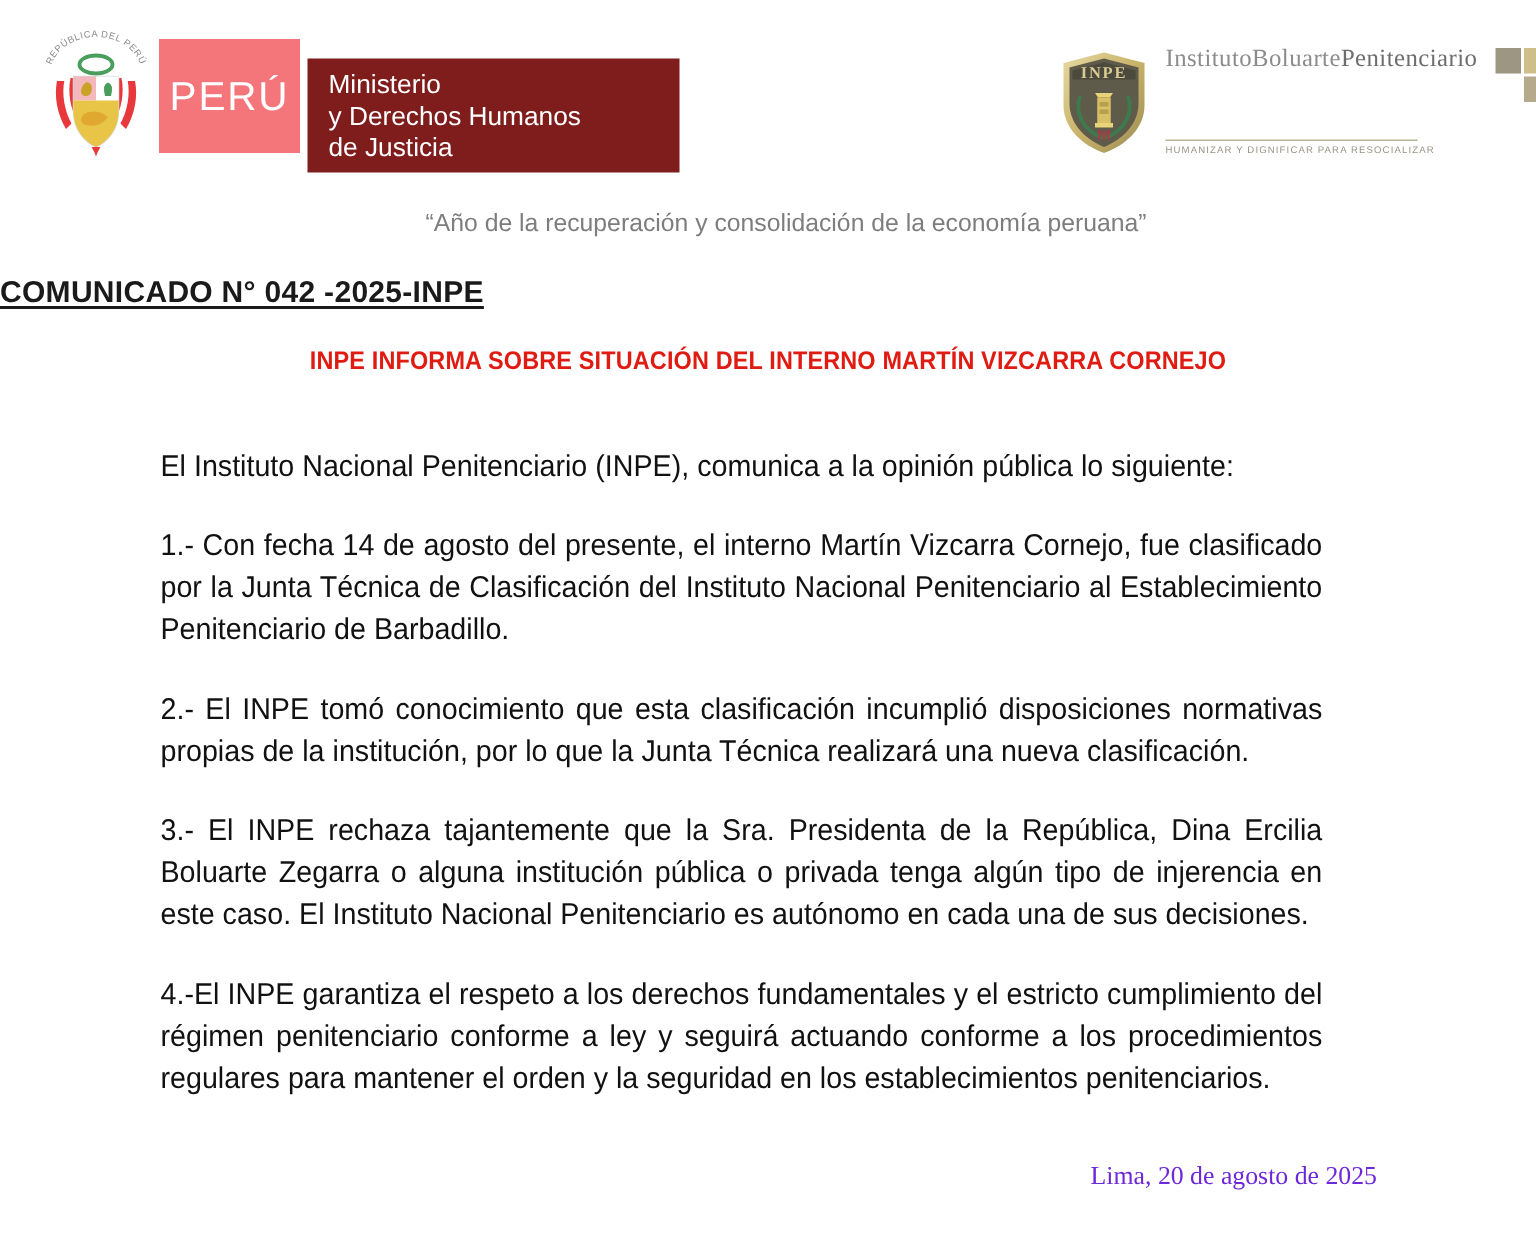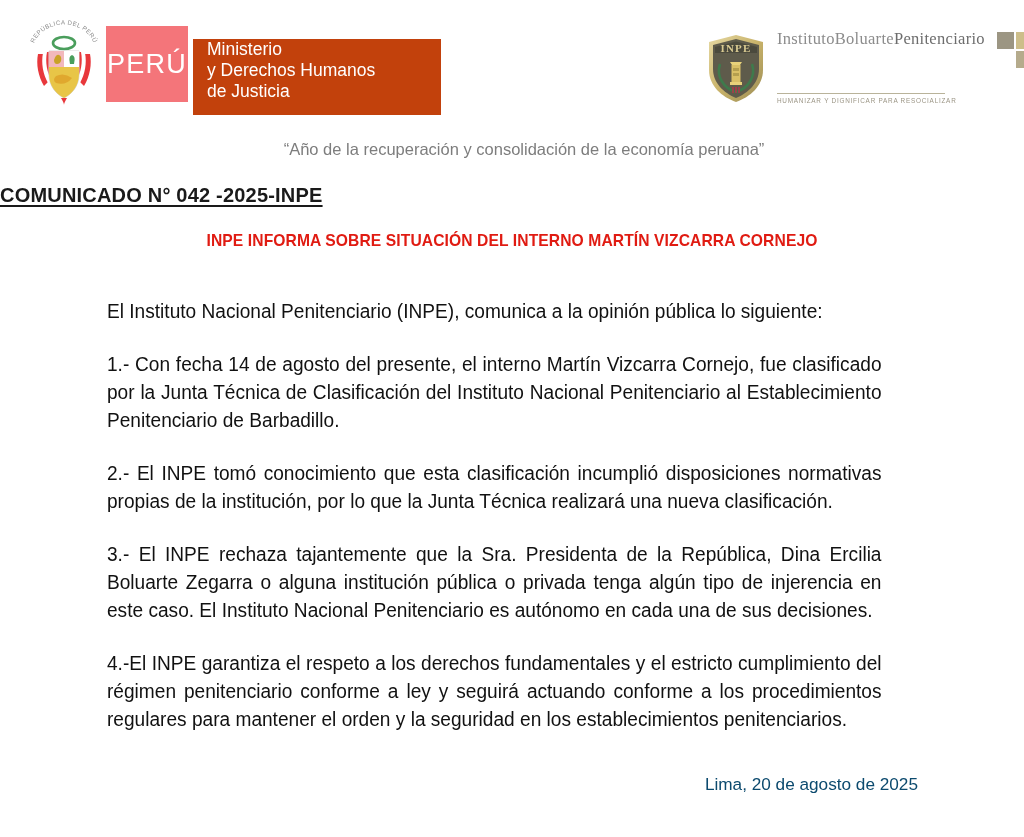--- a/index.html
+++ b/index.html
@@ -52,44 +52,44 @@
     letter-spacing: 0.4px;
     fill: #8a8a8a;
   }
   .shield-svg {
     position: absolute;
     top: 16px;
     left: 6px;
   }
 
   .peru-block {
-    width: 82px;
+    width: 94px;
     height: 76px;
     background: #F4757A;
     display: flex;
     align-items: center;
     justify-content: center;
     margin-left: 6px;
     flex: 0 0 auto;
   }
   .peru-block span {
     color: #ffffff;
     font-size: 27px;
     letter-spacing: 1.2px;
     font-weight: 400;
     font-family: "Liberation Sans", sans-serif;
   }
   .gray-block {
     width: 248px;
     height: 76px;
-    background: #c2410c;
+    background: #7f1d1d;
     margin-left: 5px;
     display: flex;
     flex-direction: column;
-    justify-content: flex-start;
+    justify-content: center;
     padding-left: 14px;
     box-sizing: border-box;
     flex: 0 0 auto;
     margin-top: 26px;
   }
   .gray-block .ml {
     color: #ffffff;
     font-size: 17.5px;
     line-height: 21px;
     font-weight: 400;
@@ -220,22 +220,22 @@
   }
   .body-text p:last-child { margin-bottom: 0; }
 
   .signoff {
     position: absolute;
     top: 774px;
     left: 107px;
     width: 811px;
     text-align: right;
     font-size: 17.2px;
-    color: #0c4a6e;
-    font-family: Liberation Sans, sans-serif;
+    color: #6d28d9;
+    font-family: Liberation Serif, serif;
   }
 </style>
 </head>
 <body>
 
 <div class="header">
 
   <div class="minjus-logo">
 
     <div class="coat-wrap">

